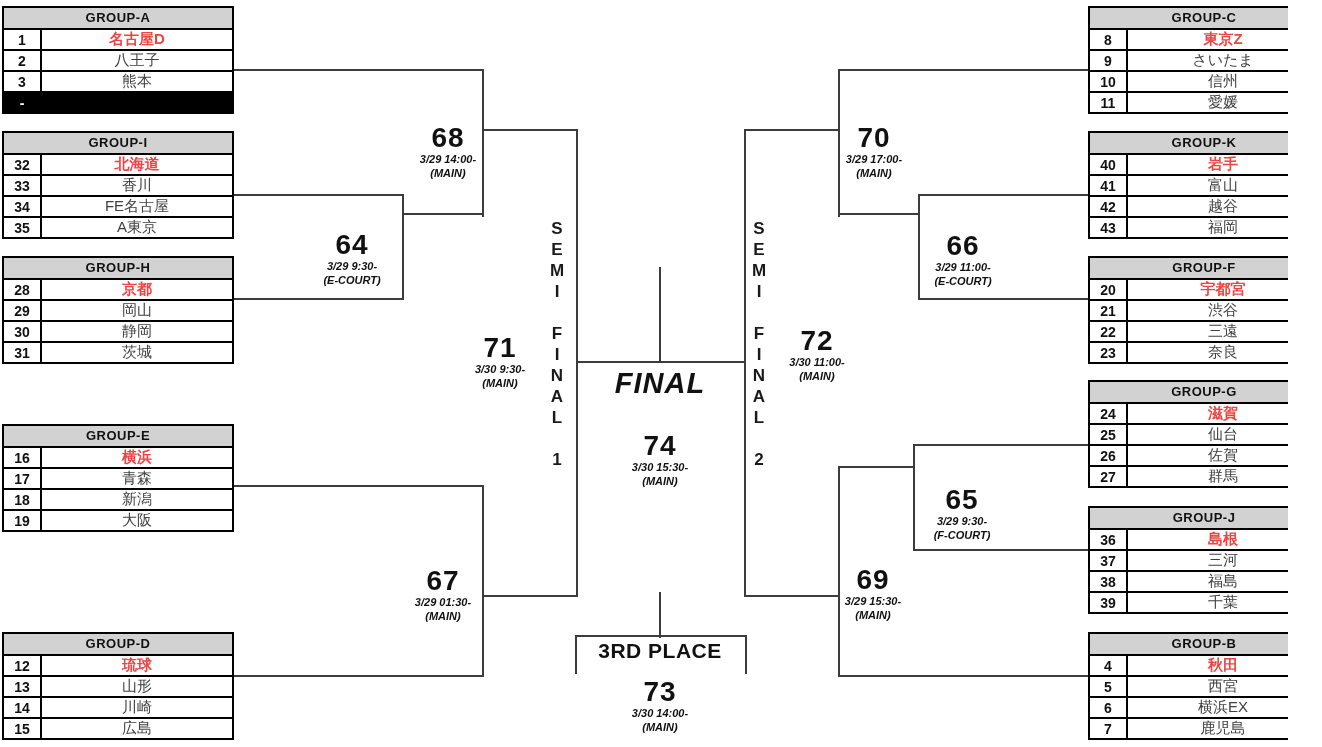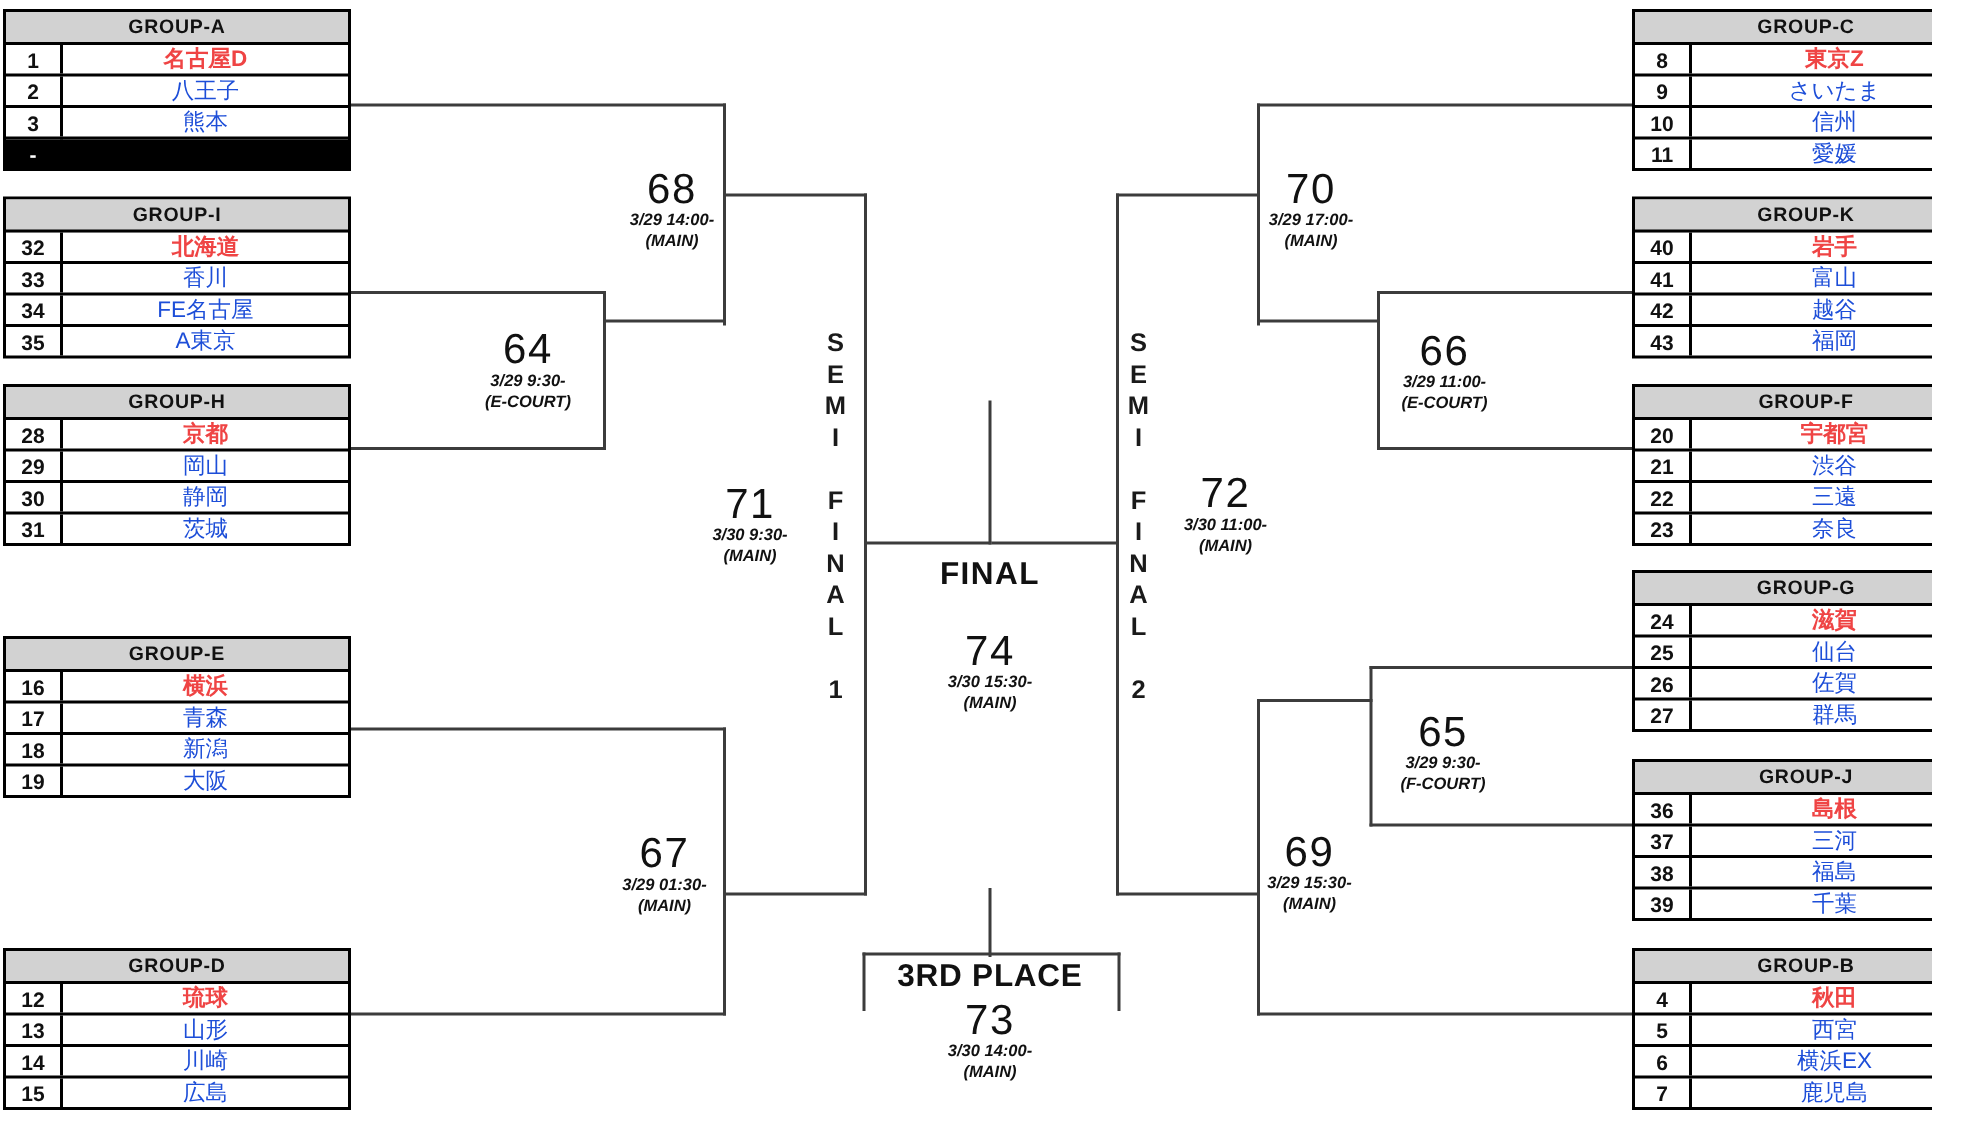--- a/index.html
+++ b/index.html
@@ -21,33 +21,33 @@
     letter-spacing:0.5px;
   }
   .g-row{display:flex;height:19px;border-bottom:2px solid #000;}
   .g-row:last-child{border-bottom:none;}
   .g-seed{
     width:36px;border-right:2px solid #000;display:flex;align-items:center;
     justify-content:center;font-weight:bold;font-size:14px;
   }
   .g-team{
     flex:1;display:flex;align-items:center;justify-content:center;
-    font-size:15px;color:#1d4ed8;
+    font-size:15px;color:#404040;
   }
   .g-team.winner{color:#ef4444;font-weight:bold;}
   .g-row.filler{background:#000;}
   .g-row.filler .g-seed{color:#fff;border-right-color:#000;}
   
   .match{position:absolute;transform:translateX(-50%);text-align:center;white-space:nowrap;}
-  .m-num{font-weight:normal;font-size:28px;line-height:28px;letter-spacing:1px;}
+  .m-num{font-weight:bold;font-size:28px;line-height:28px;letter-spacing:1px;margin-top:12px;}
   .m-date,.m-venue{font-weight:bold;font-style:italic;font-size:11px;line-height:14px;}
   
   .final-title{
-    position:absolute;transform:translateX(-50%);font-weight:bold;font-size:21px;
-    line-height:30px;letter-spacing:1px;white-space:nowrap;
+    position:absolute;transform:translateX(-50%);font-weight:bold;font-size:29px;
+    line-height:30px;letter-spacing:1px;white-space:nowrap;font-style:italic;
   }
   .third-title{
     position:absolute;transform:translateX(-50%);font-weight:bold;font-size:21px;
     line-height:22px;letter-spacing:0.5px;white-space:nowrap;
   }
   
   .vtext{position:absolute;width:22px;font-weight:bold;font-size:17px;color:#1a1a1a;}
   .vchar{display:block;height:21px;line-height:21px;text-align:center;}
 </style>
 </head>

